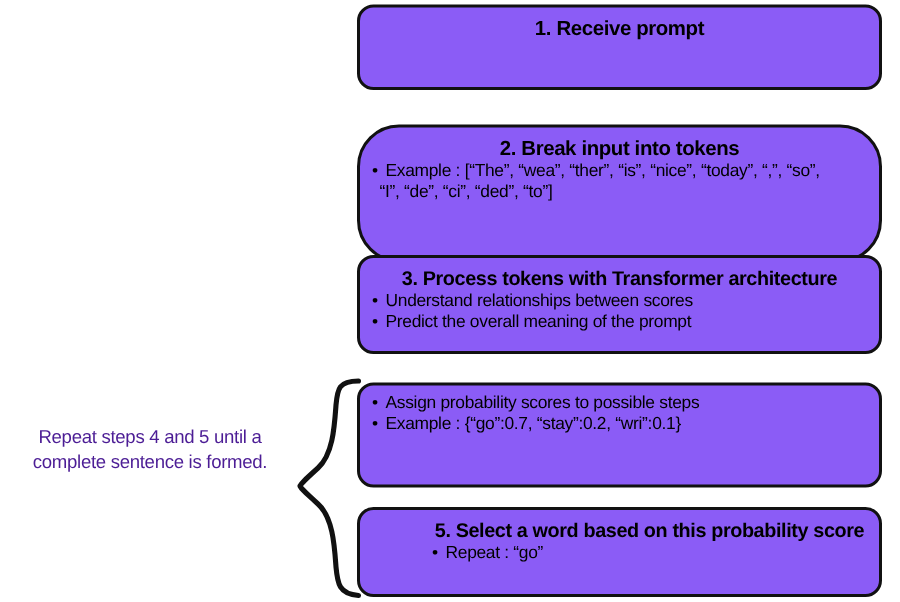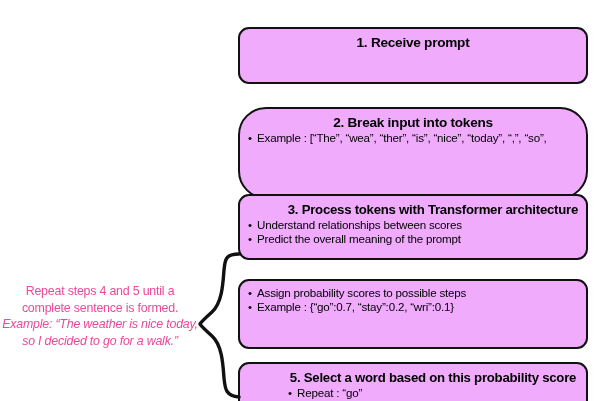--- a/index.html
+++ b/index.html
@@ -20,25 +20,24 @@
     height: 401px;
     background: #ffffff;
   }
 
   
   .step-box {
     position: absolute;
     left: 238px;
     width: 350px;
     box-sizing: border-box;
-    background: #f0abfc;
+    background: #8b5cf6;
     border: 2.6px solid #111111;
     border-radius: 11px;
     padding: 5px 8px 4px 8px;
-    margin-top: 24px;
   }
   .step-title {
     text-align: center;
     font-weight: bold;
     font-size: 13.6px;
     line-height: 17px;
     letter-spacing: -0.25px;
     color: #000;
     white-space: nowrap;
   }
@@ -69,34 +68,34 @@
     padding-left: 4px;
   }
 
   
   #box-1 { top: 3px;   height: 57px; }
   #box-2 { top: 83px;  height: 92px; border-radius: 28px; }
   #box-3 { top: 170px; height: 66px; }
   #box-4 { top: 255px; height: 70px; }
   #box-5 { top: 338px; height: 60px; padding-left: 48px; }
 
-  #box-3 .step-title { font-size: 13.2px; text-align: right; }
+  #box-3 .step-title { font-size: 13.2px; }
   #box-5 .step-title { font-size: 13.2px; }
 
   
   #repeat-note {
     position: absolute;
     left: 2px;
     top: 283px;
     width: 196px;
     text-align: center;
     font-size: 12.4px;
     line-height: 16.6px;
     letter-spacing: -0.2px;
-    color: #ec4899;
+    color: #4c1d95;
   }
   #repeat-note .note-main { display: block; }
   #repeat-note .note-example {
     display: block;
     font-style: italic;
   }
 
   
   #brace {
     position: absolute;
@@ -113,20 +112,23 @@
 
   <div class="step-box" id="box-1">
     <div class="step-title">1. Receive prompt</div>
   </div>
 
   <div class="step-box" id="box-2">
     <div class="step-title">2. Break input into tokens</div>
     <div class="step-line bullet">
       <span class="dot">•</span>
       <span class="txt">Example : [“The”, “wea”, “ther”, “is”, “nice”, “today”, “,”, “so”,</span>
+    </div>
+    <div class="step-line plain">
+      <span class="wrap2">“I”, “de”, “ci”, “ded”, “to”]</span>
     </div>
   </div>
 
   <div class="step-box" id="box-3">
     <div class="step-title">3. Process tokens with Transformer architecture</div>
     <div class="step-line bullet">
       <span class="dot">•</span>
       <span class="txt">Understand relationships between scores</span>
     </div>
     <div class="step-line bullet">
@@ -149,21 +151,20 @@
   <div class="step-box" id="box-5">
     <div class="step-title">5. Select a word based on this probability score</div>
     <div class="step-line bullet">
       <span class="dot">•</span>
       <span class="txt">Repeat : “go”</span>
     </div>
   </div>
 
   <div id="repeat-note">
     <span class="note-main">Repeat steps 4 and 5 until a complete sentence is formed.</span>
-    <span class="note-example">Example: “The weather is nice today, so I decided to go for a walk.”</span>
   </div>
 
   <svg id="brace" viewBox="0 0 44 151" aria-hidden="true">
     <path d="M41 4
              C 28 4, 27 9, 26 20
              C 25 34, 24 53, 14 62
              C 4 71, 3 72, 2 74
              C 3 76, 4 77, 14 86
              C 24 95, 25 114, 26 128
              C 27 139, 28 146, 41 147" fill="none" stroke="#111111" stroke-width="3.4" stroke-linecap="round" stroke-linejoin="round"></path>

